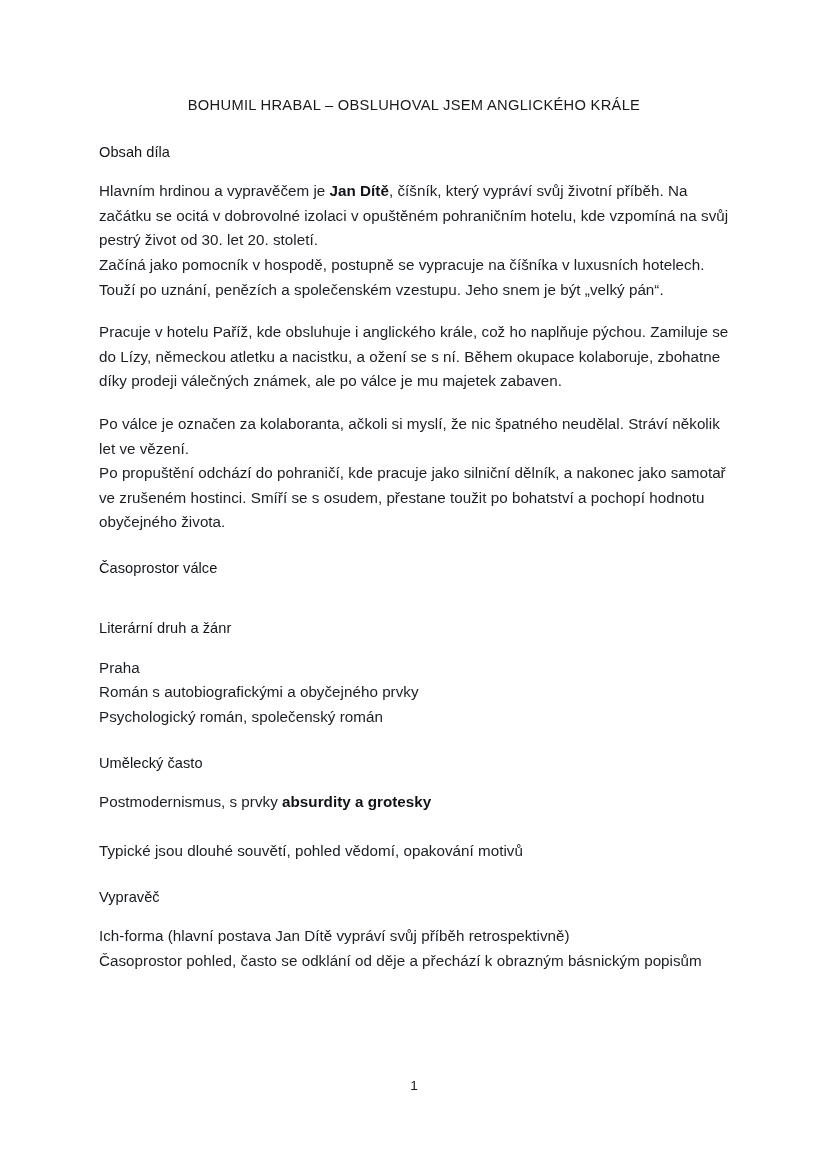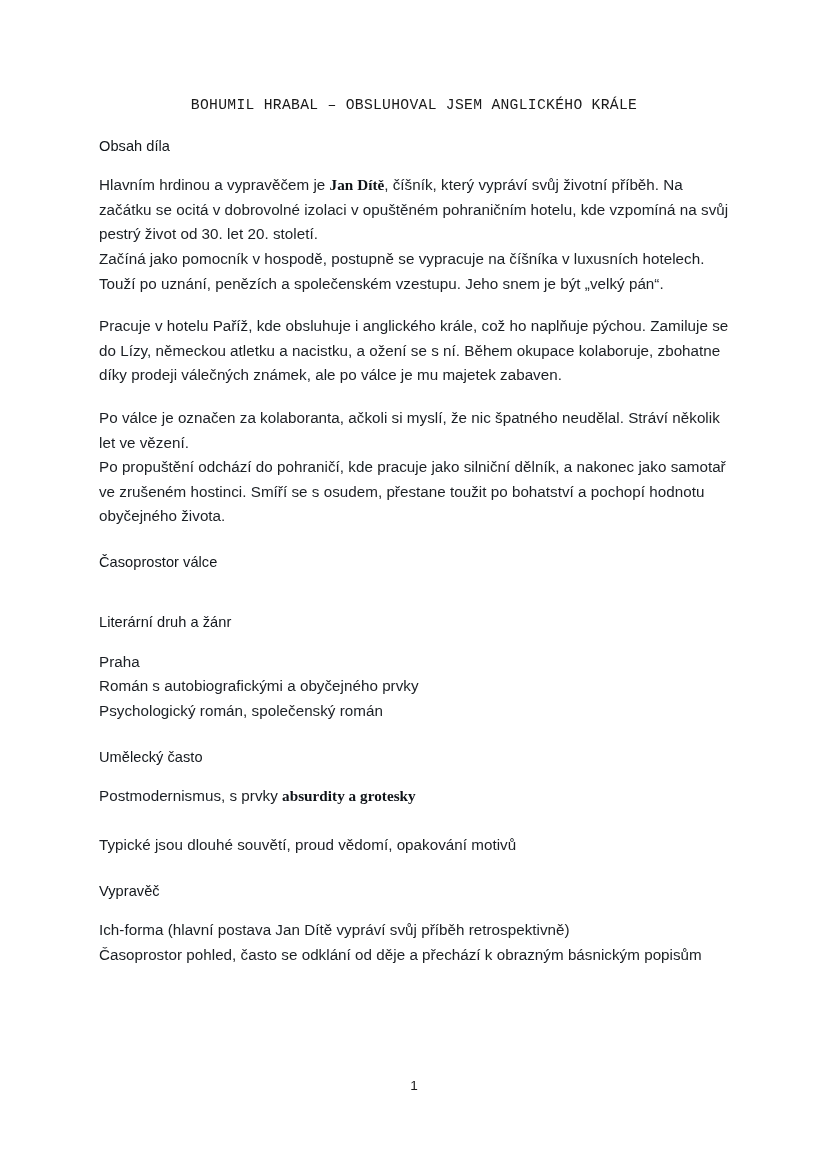--- a/index.html
+++ b/index.html
@@ -31,23 +31,22 @@
     left: 99px;
     top: 96px;
     width: 630px;
   }
   .doc-title {
     font-size: 14.7px;
     font-weight: 400;
     letter-spacing: 0.02em;
     text-align: center;
     line-height: 1.35;
-    margin: 0 0 20px 0;
+    margin: 0 0 26px 0;
     color: #1a1a1a;
-    font-family: Liberation Mono, monospace;
   }
   h2.section-heading {
     font-size: 14.6px;
     font-weight: 400;
     line-height: 1.4;
     margin: 0;
     color: #12161b;
     letter-spacing: 0.003em;
   }
   p.body-para {
@@ -55,21 +54,20 @@
     font-weight: 400;
     line-height: 24.6px;
     margin: 0;
     color: #1b1f24;
     letter-spacing: 0.002em;
   }
   p.body-para b,
   p.body-para strong {
     font-weight: 700;
     color: #0f1318;
-    font-family: Liberation Serif, serif;
   }
   
   .gap-heading-to-body { height: 17px; }
   .gap-body-to-heading { height: 23px; }
   .gap-para          { height: 18px; }
   .page-number {
     position: absolute;
     left: 0;
     right: 0;
     top: 1079px;
@@ -113,21 +111,21 @@
     <h2 class="section-heading">Literární druh a žánr</h2>
     <div class="gap-heading-to-body"></div>
 
     <p class="body-para"><span>Praha</span><br><span>Román s autobiografickými a obyčejného prvky</span><br><span>Psychologický román, společenský román</span></p>
 
     <div class="gap-body-to-heading"></div>
 
     <h2 class="section-heading">Umělecký často</h2>
     <div class="gap-heading-to-body"></div>
 
-    <p class="body-para"><span>Postmodernismus, s prvky </span><b>absurdity a grotesky</b><br><br><span>Typické jsou dlouhé souvětí, proud vědomí, opakování motivů</span></p>
+    <p class="body-para"><span>Postmodernismus, s prvky </span><b>absurdity a grotesky</b><br><br><span>Typické jsou dlouhé souvětí, pohled vědomí, opakování motivů</span></p>
 
     <div class="gap-body-to-heading"></div>
 
     <h2 class="section-heading">Vypravěč</h2>
     <div class="gap-heading-to-body"></div>
 
     <p class="body-para"><span>Ich-forma (hlavní postava Jan Dítě vypráví svůj příběh retrospektivně)</span><br><span>Časoprostor pohled, často se odklání od děje a přechází k obrazným básnickým popisům</span></p>
 
   </div>
 

